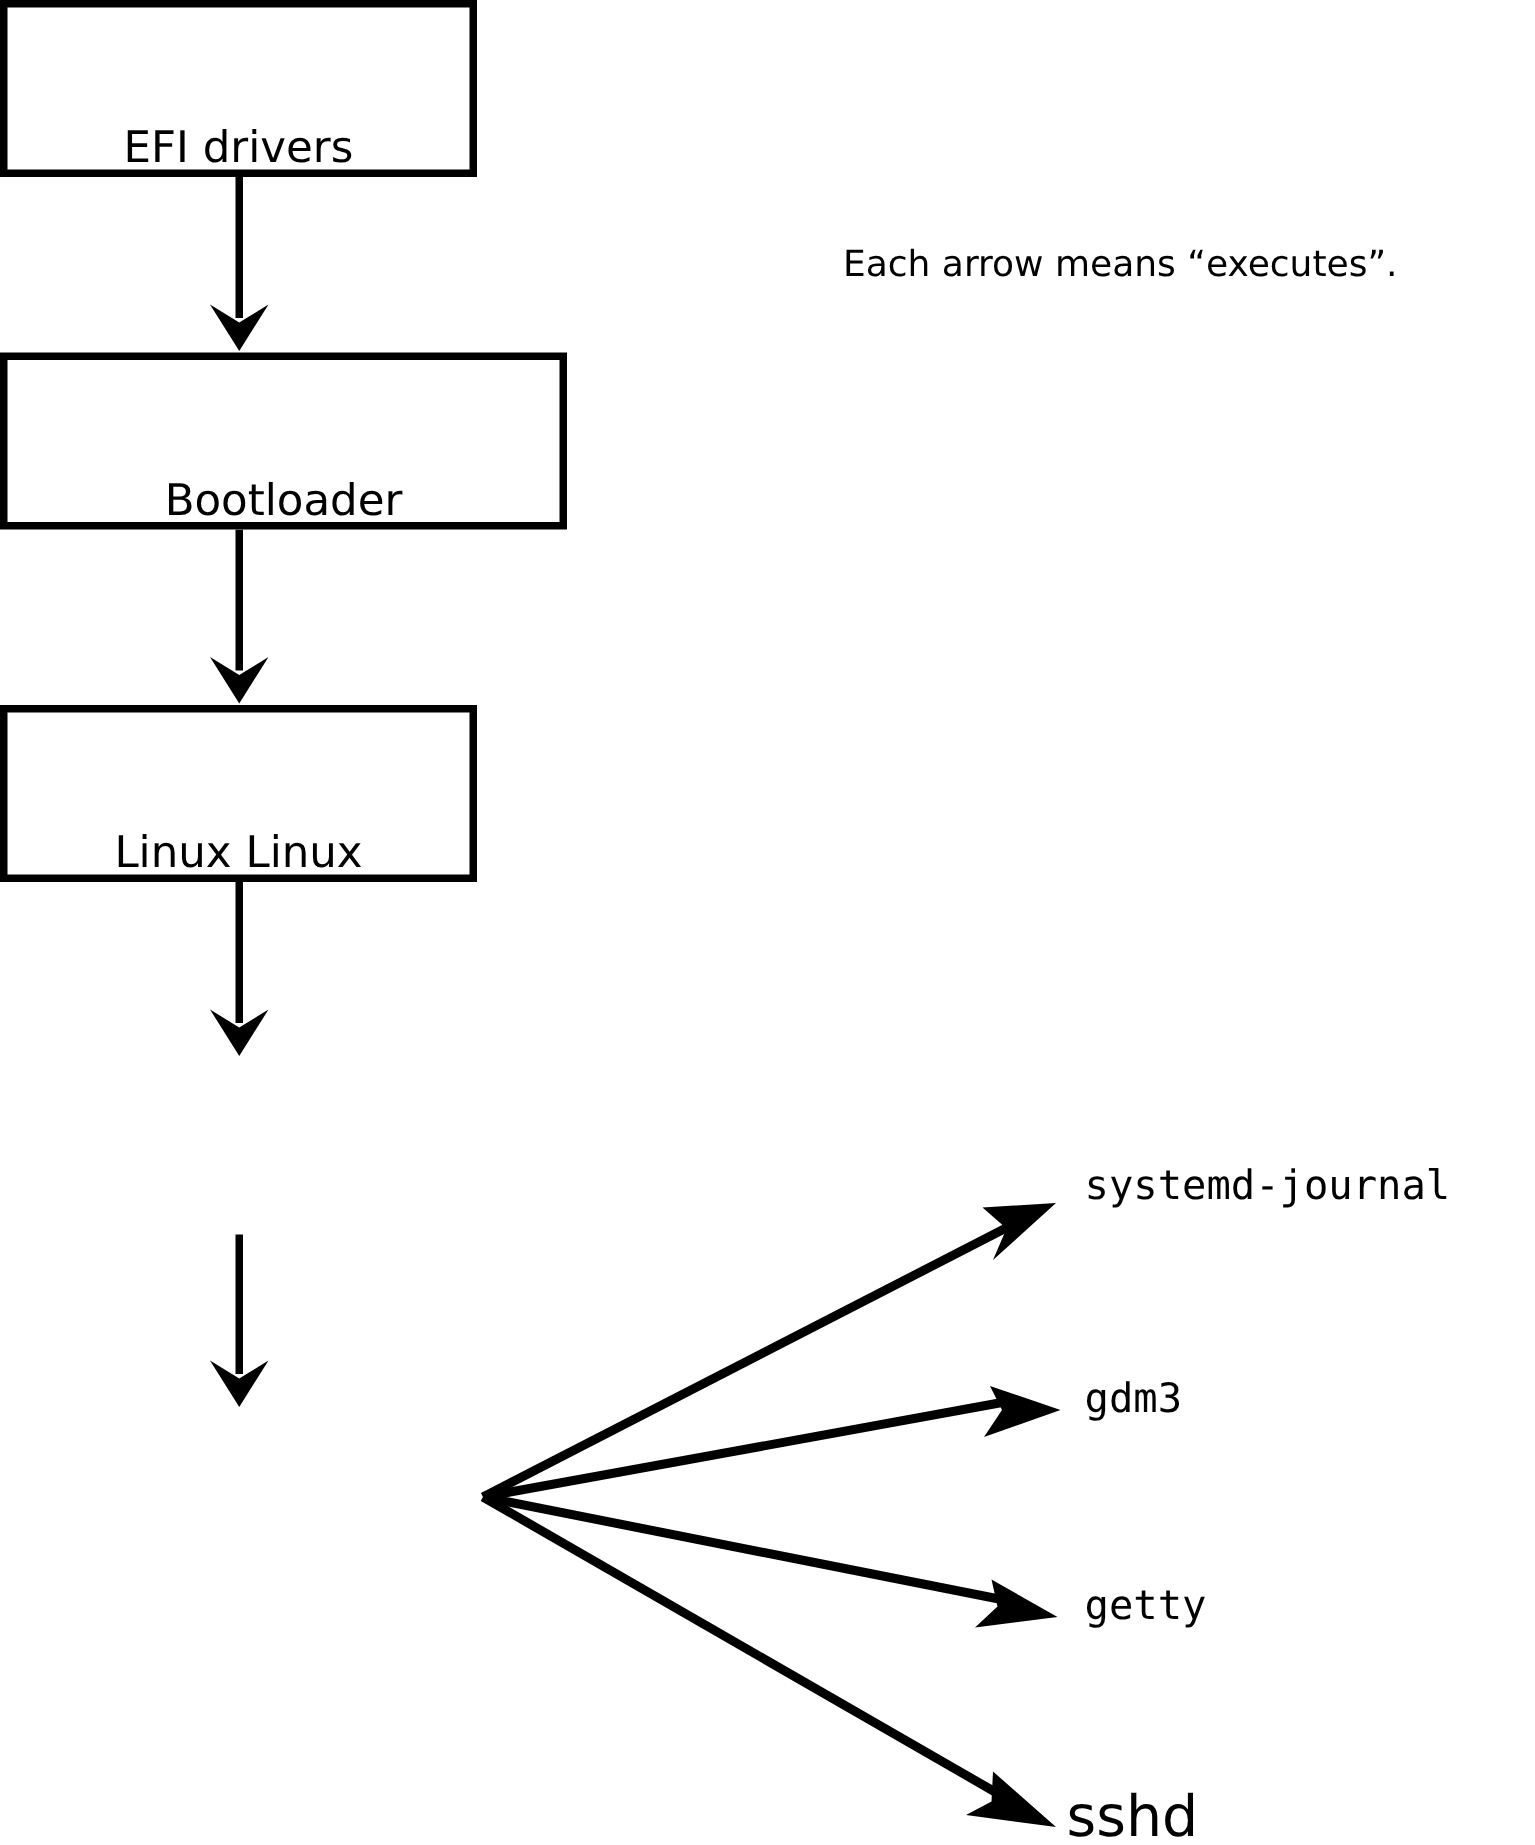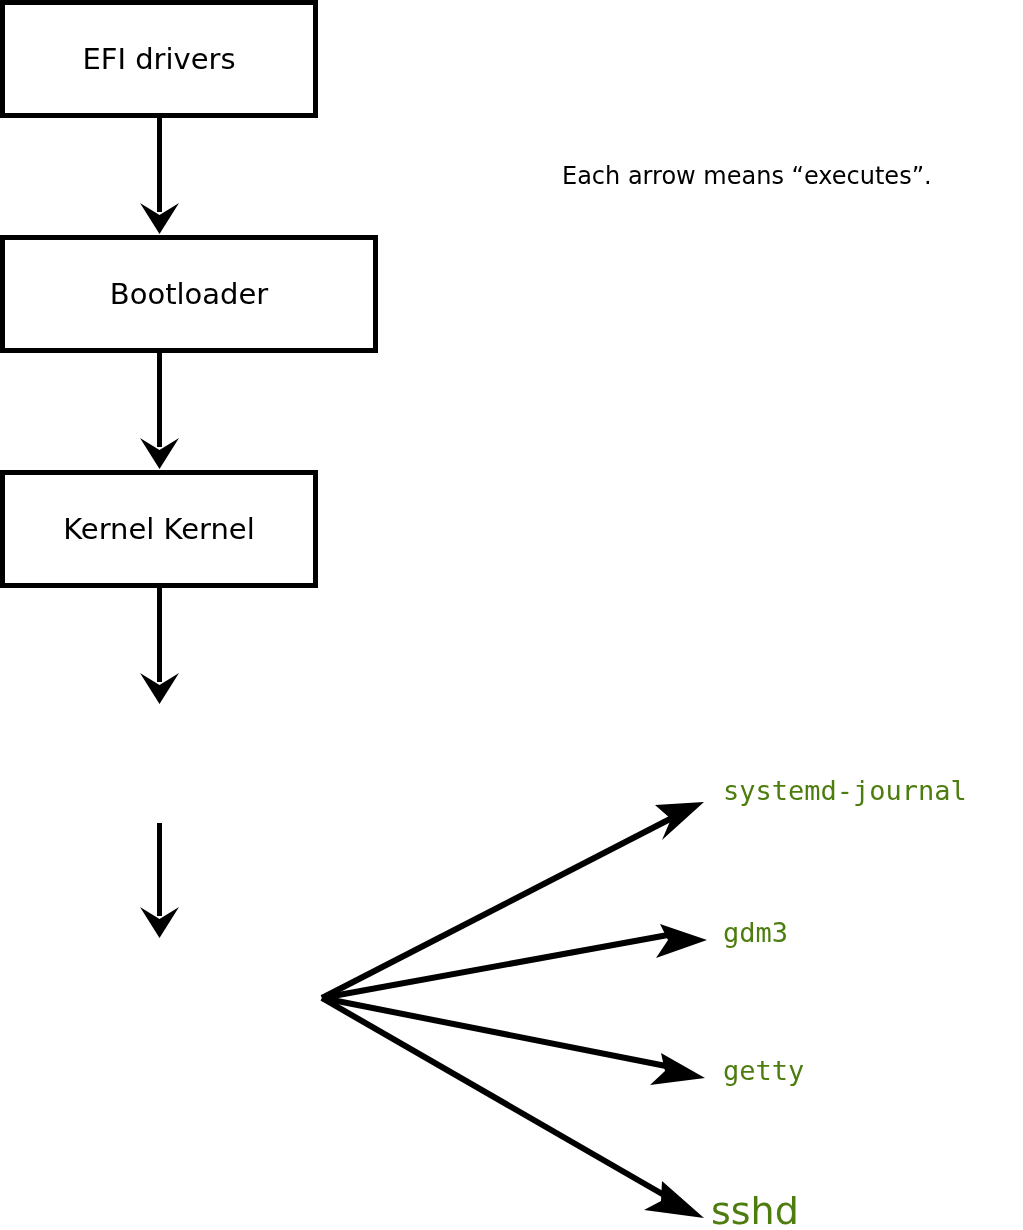--- a/index.html
+++ b/index.html
@@ -25,37 +25,37 @@
     width: 1023px;
     height: 1230px;
     pointer-events: none;
   }
   .node-box {
     position: absolute;
     box-sizing: border-box;
     background: #ffffff;
     border: 5px solid #000000;
     display: flex;
-    align-items: center;
+    align-items: flex-end;
     justify-content: center;
     z-index: 2;
   }
   .node-label {
     font-family: "DejaVu Sans", "Liberation Sans", sans-serif;
     font-size: 29px;
     line-height: 1;
     color: #000000;
     white-space: nowrap;
   }
   .leaf-label {
     position: absolute;
     font-family: "DejaVu Sans Mono", "Liberation Mono", monospace;
     font-size: 27px;
     line-height: 1;
-    color: #4d7c0f;
+    color: #000000;
     white-space: nowrap;
     z-index: 3;
   }
   .leaf-label.sans {
     font-family: "DejaVu Sans", "Liberation Sans", sans-serif;
     font-size: 38px;
   }
   .caption {
     position: absolute;
     font-family: "DejaVu Sans", "Liberation Sans", sans-serif;
@@ -116,21 +116,21 @@
 
   <div class="node-box" style="left:0px; top:0px; width:318px; height:118px;">
     <span class="node-label">EFI drivers</span>
   </div>
 
   <div class="node-box" style="left:0px; top:235px; width:378px; height:118px;">
     <span class="node-label">Bootloader</span>
   </div>
 
   <div class="node-box" style="left:0px; top:470px; width:318px; height:118px;">
-    <span class="node-label">Kernel Kernel</span>
+    <span class="node-label">Linux Linux</span>
   </div>
 
 
 
   <div class="leaf-label" style="left:723px; top:777px;">systemd-journal</div>
 
   <div class="leaf-label" style="left:723px; top:919px;">gdm3</div>
 
   <div class="leaf-label" style="left:723px; top:1057px;text-align:center;">getty</div>
 

